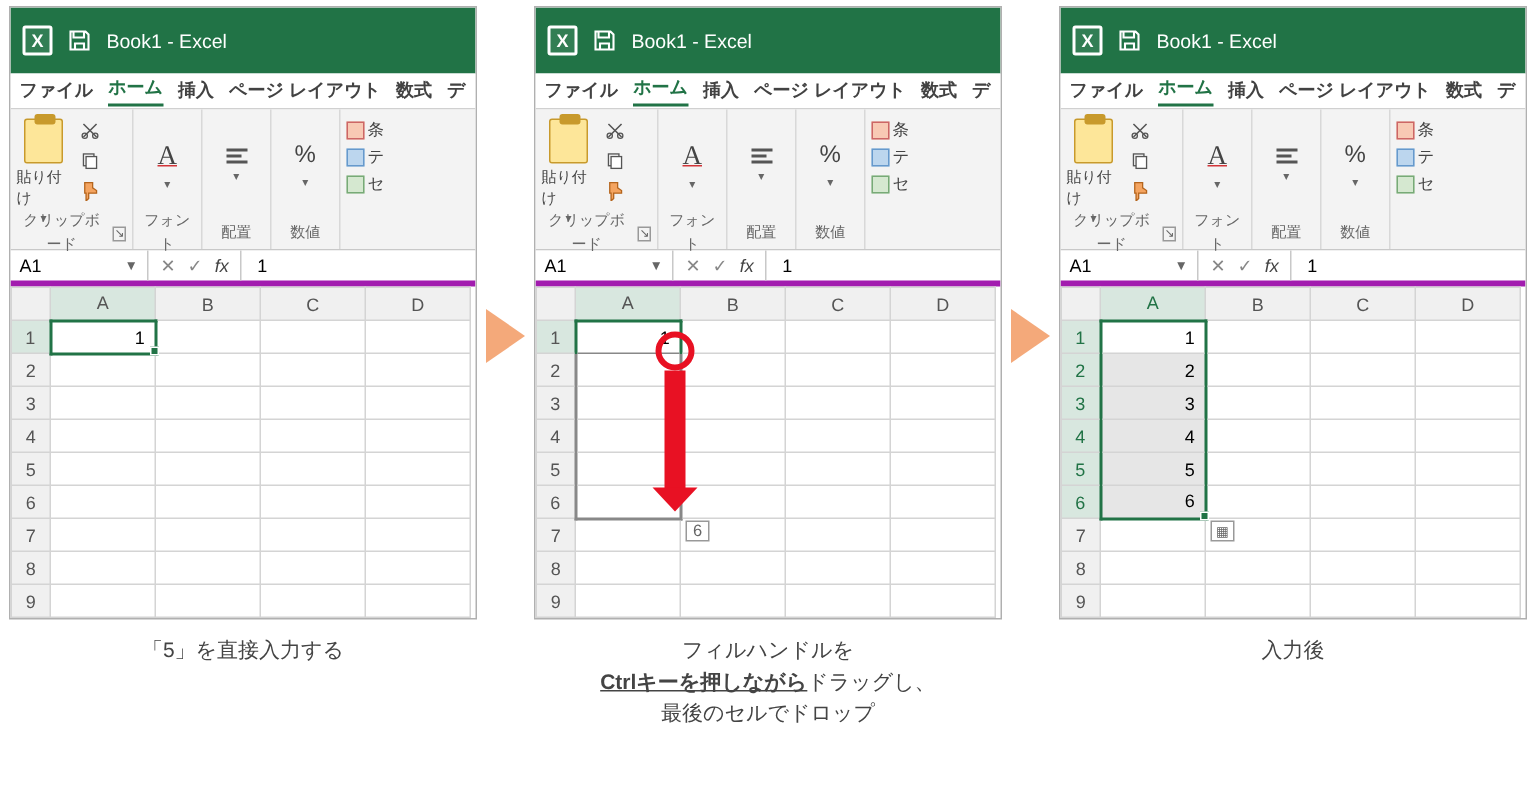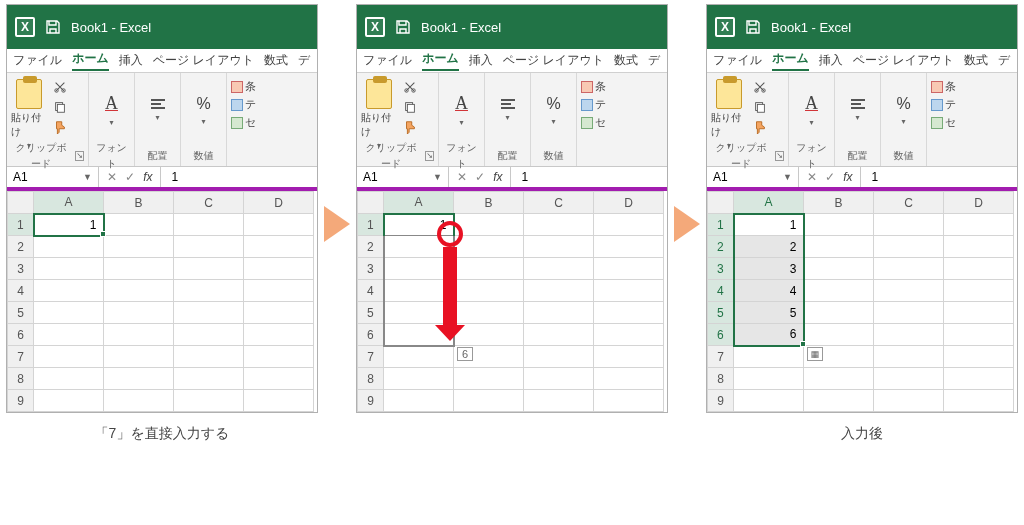--- a/index.html
+++ b/index.html
@@ -54,21 +54,21 @@
     height: 24px;
     background: #fff;
     border-bottom: 1px solid #d0d0d0;
     display: flex; align-items: center;
     font-size: 12px;
     padding: 0 6px;
     gap: 10px;
     color: #424242;
     white-space: nowrap;
   }
-  .tab { cursor: pointer; }
+  .tab { cursor: pointer; font-weight: bold; }
   .tab.active { color: #217346; font-weight: bold; border-bottom: 2px solid #217346; padding-bottom: 2px; }
 
   
   .ribbon {
     height: 94px;
     background: #f3f3f3;
     border-bottom: 1px solid #c8c8c8;
     display: flex;
     font-size: 10px;
     color: #444;
@@ -381,21 +381,21 @@
               <td></td>
               <td></td>
               <td></td>
               <td></td>
             </tr>
     </tbody>
         </table>
     <div class="fill-handle" style="top:40px; left:93px;"></div>
   </div>
 </div>
-<div class="caption">「7」を直接入力する</div>
+<div class="caption">「5」を直接入力する</div>
 </div>
 
 <div class="arrow-col">
     <div class="arrow-right"></div>
   </div>
 
 <div class="col">
 <div class="panel">
   <div class="titlebar">
     <div class="excel-logo">
@@ -584,20 +584,25 @@
               <td></td>
               <td></td>
             </tr>
     </tbody>
         </table>
     <div class="red-circle" style="top:30px; left:80px;"></div>
     <div class="red-arrow" style="top:56px; left:86px; height:80px;"></div>
     <div class="tooltip-box" style="top:156px; left:100px;">6</div>
   </div>
 </div>
+<div class="caption">
+  <span>フィルハンドルを</span><br>
+  <span class="underline">Ctrlキーを押しながら</span><span>ドラッグし、</span><br>
+  <span>最後のセルでドロップ</span>
+</div>
 </div>
 
 <div class="arrow-col">
     <div class="arrow-right"></div>
   </div>
 
 <div class="col">
 <div class="panel">
   <div class="titlebar">
     <div class="excel-logo">

